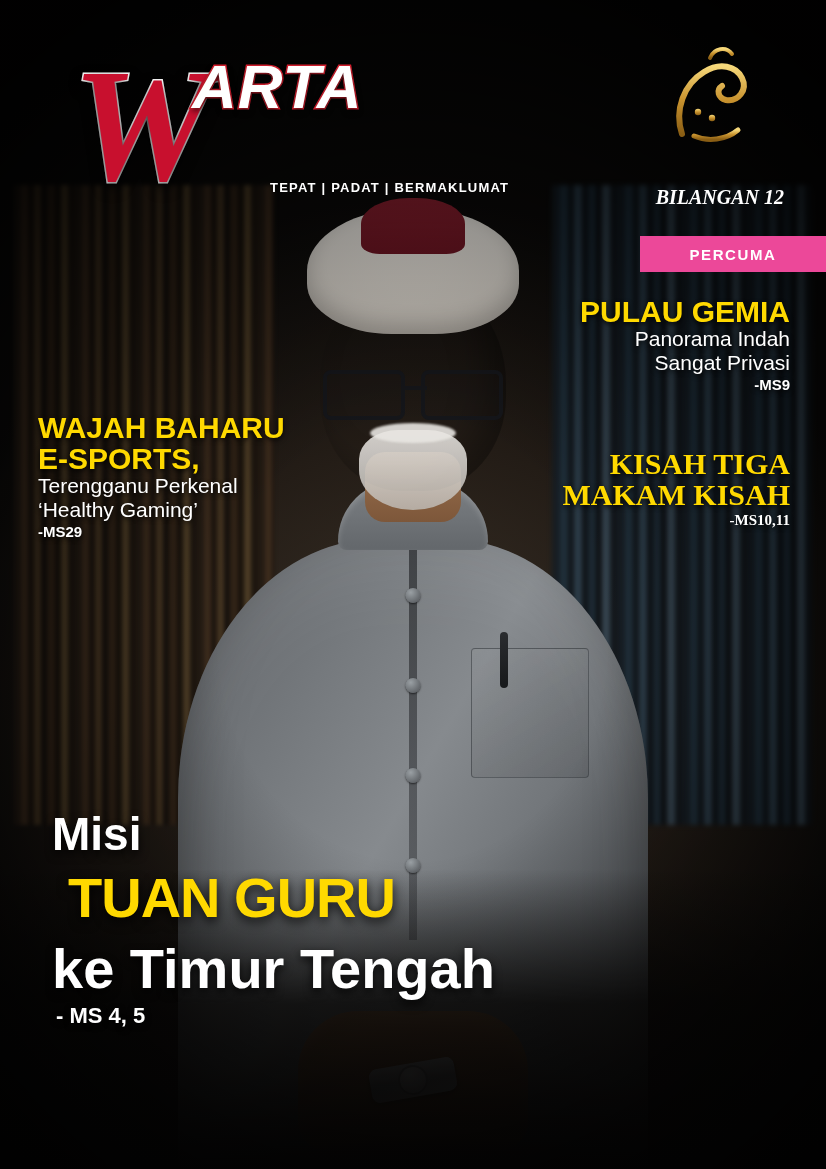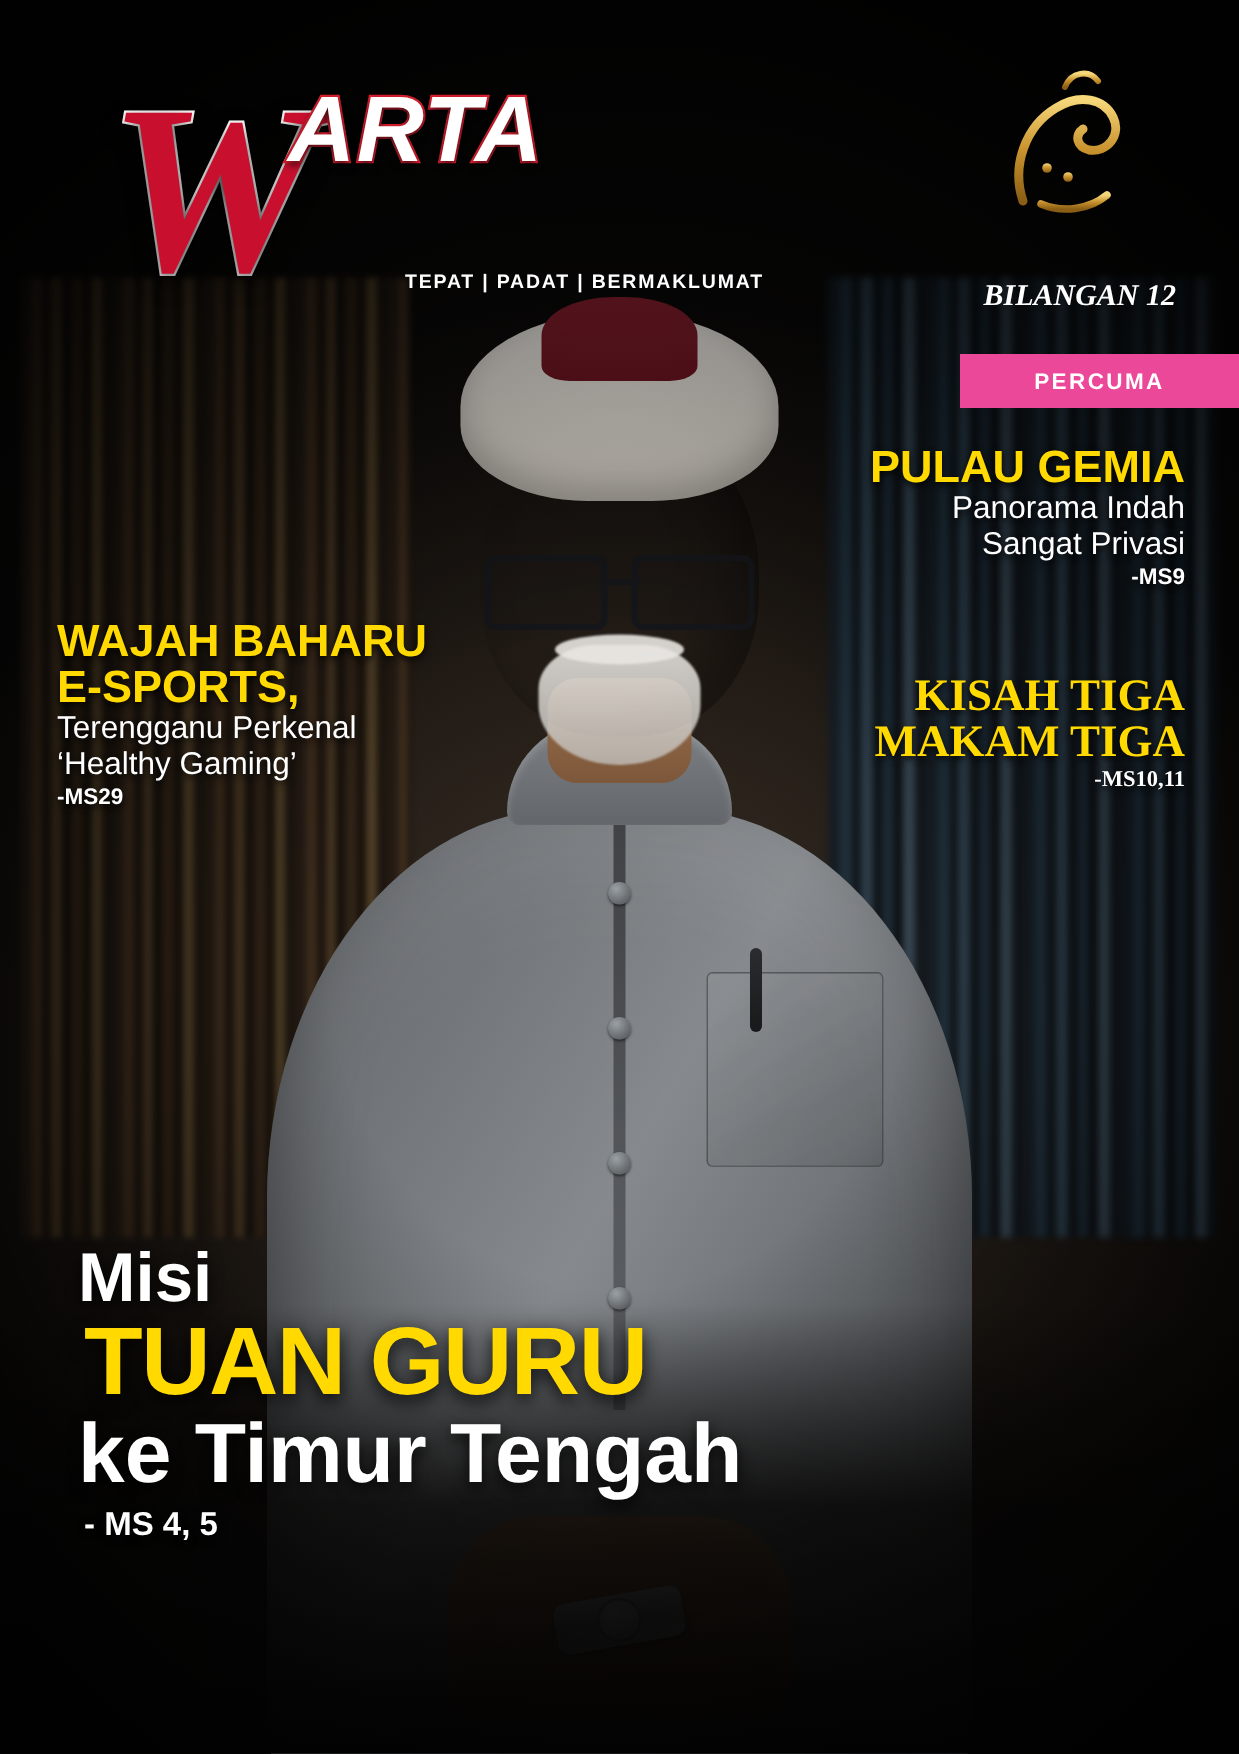--- a/index.html
+++ b/index.html
@@ -408,27 +408,27 @@
   }
   .main-head .l1 {
     font-size: 46px;
     font-weight: 700;
     color: #ffffff;
     line-height: 0.96;
     text-shadow: 0 4px 10px rgba(0,0,0,0.9);
     margin: 0;
   }
   .main-head .l2 {
-    font-size: 64px;
+    font-size: 56px;
     font-weight: 700;
     color: #ffd900;
     line-height: 0.94;
     letter-spacing: -1px;
     text-shadow: 0 4px 12px rgba(0,0,0,0.9);
-    margin: 4px;
+    margin: 16px;
   }
   .main-head .l3 {
     font-size: 56px;
     font-weight: 700;
     color: #ffffff;
     line-height: 1.0;
     text-shadow: 0 4px 10px rgba(0,0,0,0.9);
     margin: 0;
   }
   .main-head .l4 {
@@ -518,21 +518,21 @@
 
   <div class="cl right-1">
     <p class="hl">PULAU GEMIA</p>
     <p class="sub">Panorama Indah</p>
     <p class="sub">Sangat Privasi</p>
     <p class="pg">-MS9</p>
   </div>
 
   <div class="cl right-2">
     <p class="hl">KISAH TIGA</p>
-    <p class="hl">MAKAM TIGA</p>
+    <p class="hl">MAKAM KISAH</p>
     <p class="pg">-MS10,11</p>
   </div>
 
   <div class="main-head">
     <p class="l1">Misi</p>
     <p class="l2">TUAN GURU</p>
     <p class="l3">ke Timur Tengah</p>
     <p class="l4">- MS 4, 5</p>
   </div>
 

